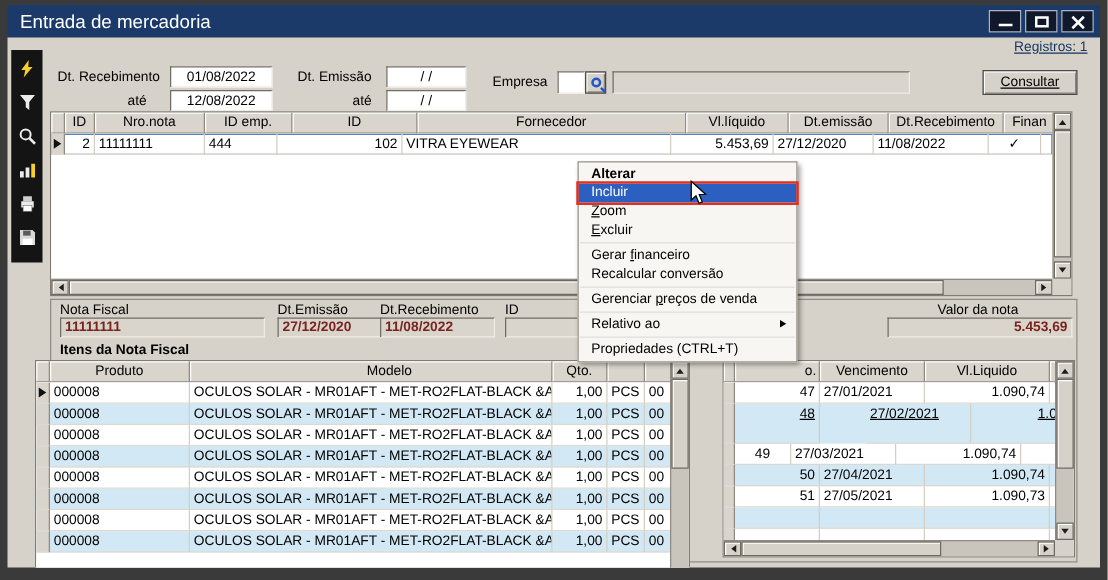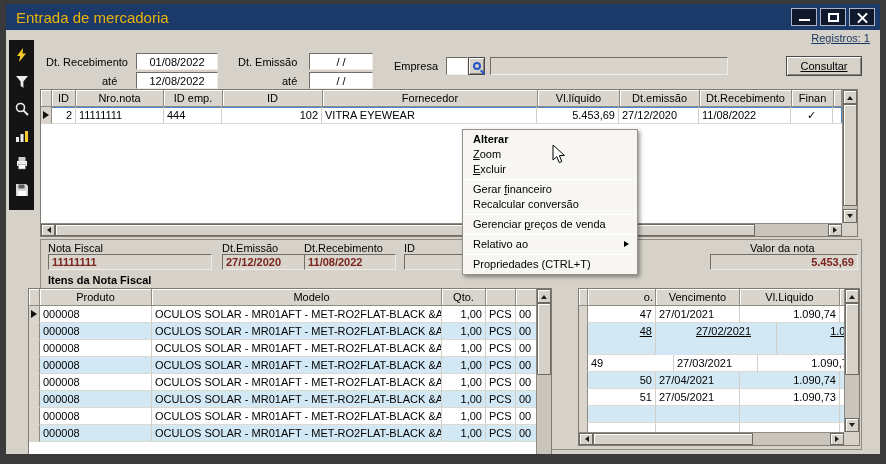--- a/index.html
+++ b/index.html
@@ -1,21 +1,21 @@
 <!DOCTYPE html>
 <html style="--titlebar: #1b3a69; --selection: #2b5fc0; --highlight-border: #de3126; --stripe: #d2e9f5; --detail-text: #7b241f; --link: #17355f;"><head>
 <meta charset="utf-8">
 <style>
   *{box-sizing:border-box;margin:0;padding:0}
   html,body{width:886px;height:464px}
   body{position:relative;background:#3a3a3a;font-family:"Liberation Sans",sans-serif;overflow:hidden}
 
   
   .titlebar{position:absolute;left:6px;top:4px;width:874px;height:26px;background:var(--titlebar,#1b3a69)}
-  .title{position:absolute;left:10px;top:5px;color:#eab308;font-size:15px;white-space:nowrap}
+  .title{position:absolute;left:10px;top:5px;color:#ffffff;font-size:15px;white-space:nowrap}
   .winbtns{position:absolute;right:5px;top:4px;display:flex;gap:3px}
   .winbtn{width:26px;height:18px;background:#10182b;border:1px solid #aab4c6;position:relative}
   .ic-min{position:absolute;left:7px;bottom:4px;width:11px;height:2px;background:#fff}
   .ic-max{position:absolute;left:7px;top:4px;width:11px;height:9px;border:2px solid #fff}
   .ic-close{position:absolute;inset:0}
   .ic-close i{position:absolute;left:6px;top:8px;width:13px;height:2px;background:#fff;display:block}
   .ic-close i:first-child{transform:rotate(45deg)}
   .ic-close i:last-child{transform:rotate(-45deg)}
 
   
@@ -166,21 +166,21 @@
 
   <div class="btn" style="left:780px;top:26px;width:76px;height:20px">
       <span class="ul">Consultar</span>
     </div>
 
   <div id="main-grid" class="grid" style="left:34px;top:59px;width:818px;height:148px">
       <div class="ghead">
         <div class="hcell" style="width: 11px;"></div>
         <div class="hcell" style="width: 24px;">ID</div>
         <div class="hcell" style="width: 88px;">Nro.nota</div>
-        <div class="hcell" style="width: 59px;">ID emp.</div>
+        <div class="hcell" style="width: 70px;">ID emp.</div>
         <div class="hcell" style="width: 100px;">ID</div>
         <div class="hcell" style="width: 215px;">Fornecedor</div>
         <div class="hcell" style="width: 82px;">Vl.líquido</div>
         <div class="hcell" style="width: 80px;">Dt.emissão</div>
         <div class="hcell" style="width: 92px;">Dt.Recebimento</div>
         <div class="hcell" style="width: 42px;">Finan</div>
         <div class="hcell" style="flex: 1 1 0%;"></div>
       </div>
       <div class="gbody">
         <div class="grow focused" style="height: 17px;">
@@ -354,21 +354,21 @@
         </div>
         <div class="grow alt" style="height: 32px; text-decoration: underline;">
           <div class="gcell sel" style="width: 9px;"></div>
           <div class="gcell" style="width: 68px; text-align: right;">48</div>
           <div class="gcell" style="width: 84px; margin-left: 37px;">27/02/2021</div>
           <div class="gcell" style="width: 100px; text-align: right;">1.090,74</div>
           <div class="gcell fill" style="flex: 1 1 0%;"></div>
         </div>
         <div class="grow" style="height: 17px;">
           <div class="gcell sel" style="width: 9px;"></div>
-          <div class="gcell" style="width: 86px; text-align: left;">49</div>
+          <div class="gcell" style="width: 45px; text-align: center;">49</div>
           <div class="gcell" style="width: 84px;">27/03/2021</div>
           <div class="gcell" style="width: 100px; text-align: right;">1.090,74</div>
           <div class="gcell fill" style="flex: 1 1 0%;"></div>
         </div>
         <div class="grow alt" style="height: 17px;">
           <div class="gcell sel" style="width: 9px;"></div>
           <div class="gcell" style="width: 68px; text-align: right;">50</div>
           <div class="gcell" style="width: 84px;">27/04/2021</div>
           <div class="gcell" style="width: 100px; text-align: right;">1.090,74</div>
           <div class="gcell fill" style="flex: 1 1 0%;"></div>
@@ -418,20 +418,21 @@
         <div class="hthumb" style="left: 14px; width: 160px;"></div>
         <div class="sbtn b">
           <div class="tri rt"></div>
         </div>
       </div>
       <div class="corner"></div>
     </div>
 
   <div id="context-menu" class="menu">
       <div class="mi bold">Alterar</div>
+      <div class="mi selected">Incluir</div>
       <div class="mi"><u>Z</u>oom</div>
       <div class="mi"><u>E</u>xcluir</div>
       <div class="msep"></div>
       <div class="mi">Gerar <u>f</u>inanceiro</div>
       <div class="mi">Recalcular conversão</div>
       <div class="msep"></div>
       <div class="mi">Gerenciar <u>p</u>reços de venda</div>
       <div class="msep"></div>
       <div class="mi">Relativo ao<span class="subarrow"></span></div>
       <div class="msep"></div>

